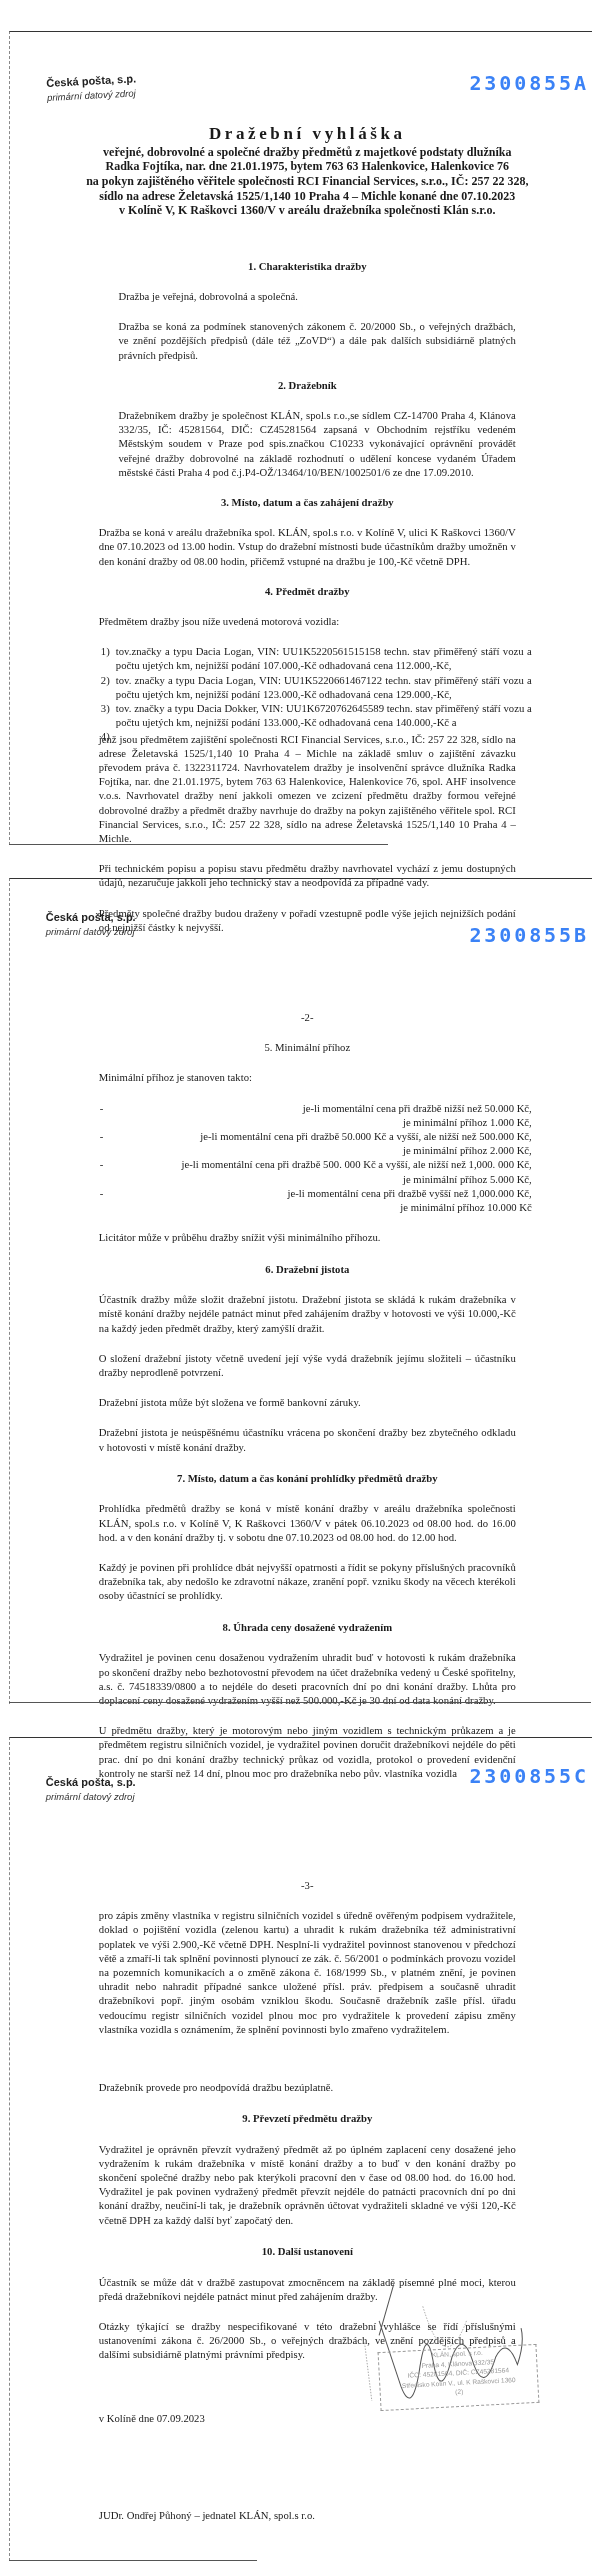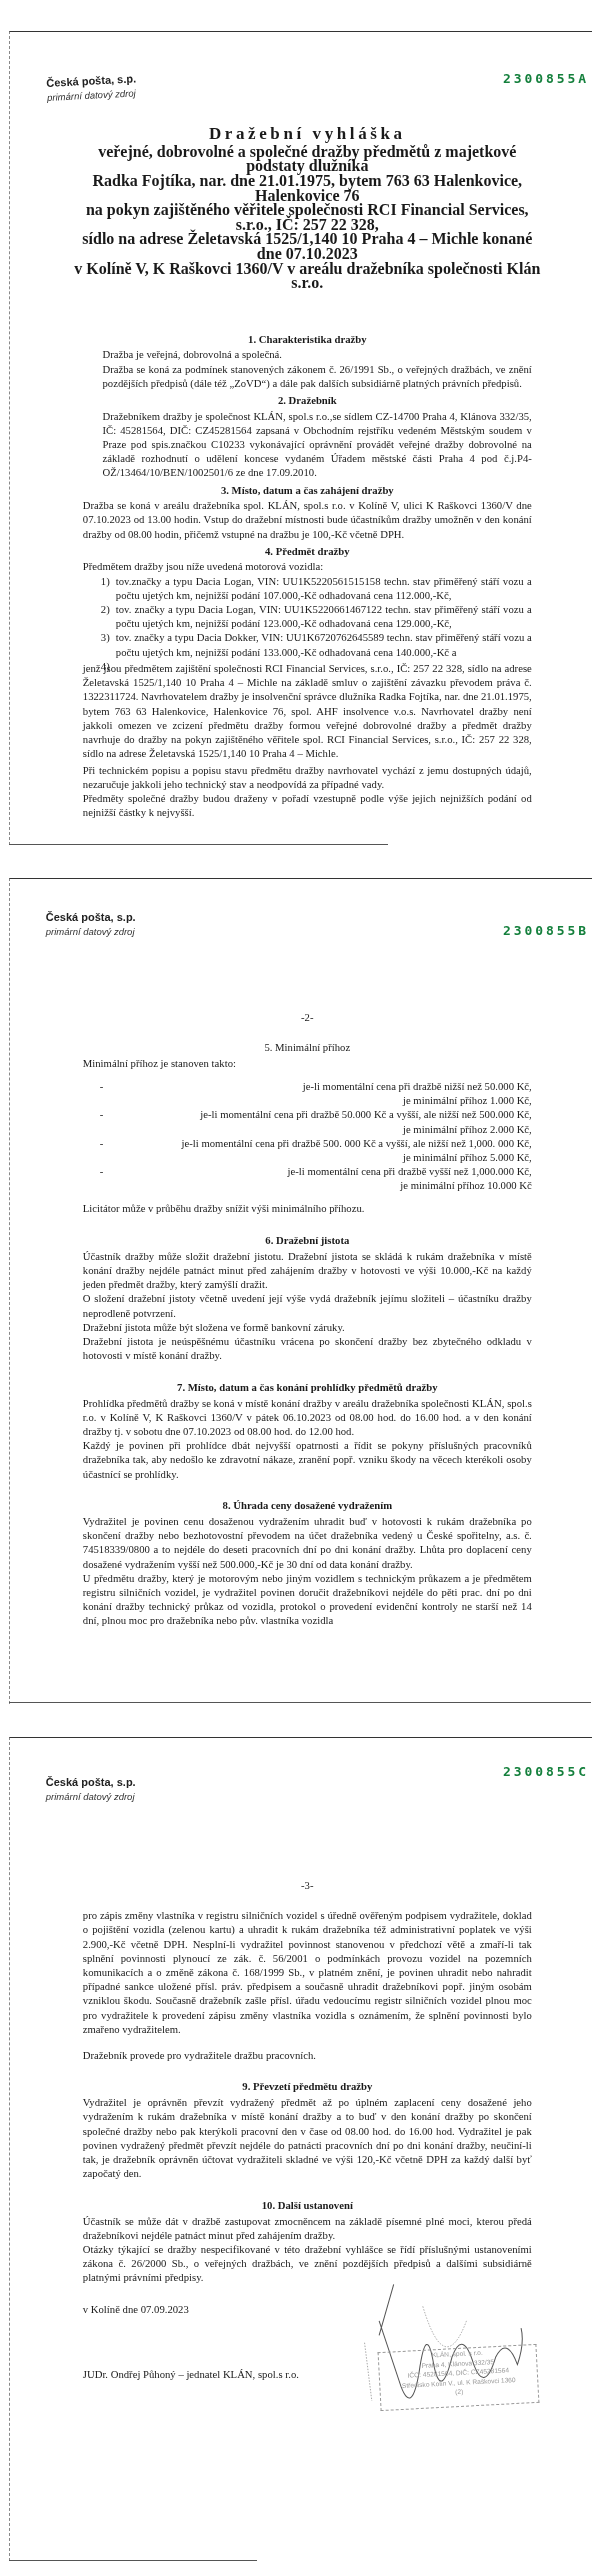--- a/index.html
+++ b/index.html
@@ -11,33 +11,33 @@
   .page-bottom { position:absolute; left:8.8px; width:379px; border-top:1.1px solid #555; }
   .page-bottom.b1 { top:844px; }
   .page-bottom.b2 { top:1702px; width:582px; }
   .page-bottom.b3 { top:2560px; width:248px; }
   .stamp { position:absolute; left:36px; font-family:"Liberation Sans", sans-serif; }
   .stamp .org { font-weight:bold; font-size:11px; color:#222; }
   .stamp .sub { font-style:italic; font-size:9.5px; color:#333; margin-top:2.9px; }
   .p1 .stamp { top:45px; transform:rotate(-3deg); transform-origin:left top; }
   .p2 .stamp { top:32px; }
   .p3 .stamp { top:38px; }
-  .docnum { position:absolute; right:2.9px; font-family:"DejaVu Sans Mono", monospace; font-weight:bold; font-size:13px; letter-spacing:2.9px; color:#15803d; }
+  .docnum { position:absolute; right:2.9px; font-family:"DejaVu Sans Mono", monospace; font-weight:bold; font-size:20px; letter-spacing:2.9px; color:#3b82f6; }
   .p1 .docnum { top:39px; }
   .p2 .docnum { top:44px; }
   .p3 .docnum { top:26px; }
   .content { position:absolute; left:73px; width:449px; font-size:10.7px; line-height:14.2px; }
   .p1 .content { top:95px; }
   .p2 .content { top:131px; }
   .p3 .content { top:140px; }
   .title { text-align:center; font-weight:bold; font-size:17px; letter-spacing:3.6px; margin-bottom:3.6px; }
-  .subtitle { text-align:center; font-weight:bold; font-size:16px; line-height:14.6px; margin-left:-14.6px; margin-right:-14.6px; }
+  .subtitle { text-align:center; font-weight:bold; font-size:12px; line-height:14.6px; margin-left:-14.6px; margin-right:-14.6px; }
   .h { text-align:center; font-weight:bold; margin:2.9px 0 1.5px; }
   .h.gap { margin-top:17.5px; }
-  .para { text-align:justify; margin:0; }
+  .para { text-align:justify; margin:16px; }
   .indent1 { padding-left:19.7px; }
   .list { margin:0; padding:0; list-style:none; }
   .list li { position:relative; padding-left:33px; text-align:justify; }
   .list li .num { position:absolute; left:18px; }
   .dash-list { list-style:none; margin:8.8px 0 8.8px 0; padding:0;text-align:right; }
   .dash-list li { position:relative; padding-left:33px; }
   .dash-list li::before { content:"-"; position:absolute; left:17px; }
   .pagenum { text-align:center; margin-bottom:16px; }
   .spacer { height:11.7px; }
   .signature { position:absolute; left:350px; top:2277px; width:182px; height:146px; }
@@ -59,21 +59,21 @@
       <div>veřejné, dobrovolné a společné dražby předmětů z majetkové podstaty dlužníka</div>
       <div>Radka Fojtíka, nar. dne 21.01.1975, bytem 763 63  Halenkovice, Halenkovice 76</div>
       <div>na pokyn zajištěného věřitele společnosti RCI Financial Services, s.r.o., IČ: 257 22 328,</div>
       <div>sídlo na adrese Želetavská 1525/1,140 10 Praha 4 – Michle konané dne 07.10.2023</div>
       <div>v Kolíně V, K Raškovci 1360/V v areálu dražebníka společnosti Klán s.r.o.</div>
     </div>
 
     <div class="h" style="margin-top:41px">1.  Charakteristika dražby</div>
     <div class="indent1">
       <p class="para">Dražba je veřejná, dobrovolná a společná.</p>
-      <p class="para">Dražba se koná za podmínek stanovených zákonem č. 26/1991 Sb., o veřejných dražbách, ve znění pozdějších předpisů (dále též „ZoVD“) a dále pak dalších subsidiárně platných právních předpisů.</p>
+      <p class="para">Dražba se koná za podmínek stanovených zákonem č. 20/2000 Sb., o veřejných dražbách, ve znění pozdějších předpisů (dále též „ZoVD“) a dále pak dalších subsidiárně platných právních předpisů.</p>
     </div>
 
     <div class="h">2.  Dražebník</div>
     <div class="indent1">
       <p class="para">Dražebníkem dražby je společnost KLÁN, spol.s r.o.,se sídlem CZ-14700  Praha 4, Klánova 332/35, IČ: 45281564, DIČ: CZ45281564 zapsaná v Obchodním rejstříku vedeném Městským soudem v Praze pod spis.značkou C10233 vykonávající oprávnění provádět veřejné dražby dobrovolné na základě rozhodnutí o udělení koncese vydaném Úřadem městské části Praha 4 pod č.j.P4-OŽ/13464/10/BEN/1002501/6 ze dne 17.09.2010.</p>
     </div>
 
     <div class="h">3.  Místo, datum a čas zahájení dražby</div>
     <p class="para">Dražba se koná v areálu dražebníka spol. KLÁN, spol.s r.o. v Kolíně V, ulici K Raškovci 1360/V dne 07.10.2023 od 13.00 hodin. Vstup do dražební místnosti bude účastníkům dražby umožněn v den konání dražby od 08.00 hodin, přičemž vstupné na dražbu je 100,-Kč včetně DPH.</p>
 
@@ -145,21 +145,21 @@
   <div class="stamp">
     <div class="org">Česká pošta, s.p.</div>
     <div class="sub">primární datový zdroj</div>
   </div>
   <div class="docnum">2300855C</div>
 
   <div class="content">
     <div class="pagenum">-3-</div>
     <p class="para">pro zápis změny vlastníka v registru silničních vozidel s úředně ověřeným podpisem vydražitele, doklad o pojištění vozidla (zelenou kartu) a uhradit k rukám dražebníka též administrativní poplatek ve výši 2.900,-Kč včetně DPH. Nesplní-li vydražitel povinnost stanovenou v předchozí větě a zmaří-li tak splnění povinnosti plynoucí ze zák. č. 56/2001 o podmínkách provozu vozidel na pozemních komunikacích a o změně zákona č. 168/1999 Sb., v platném znění, je povinen uhradit nebo nahradit případné sankce uložené přísl. práv. předpisem  a současně uhradit dražebníkovi popř. jiným osobám vzniklou škodu. Současně dražebník zašle přísl. úřadu vedoucímu registr silničních vozidel plnou moc pro vydražitele k provedení zápisu změny vlastníka vozidla s oznámením, že splnění povinnosti bylo zmařeno vydražitelem.</p>
     <div class="spacer"></div>
-    <p class="para">Dražebník provede pro vydražitele dražbu pracovních.</p>
+    <p class="para">Dražebník provede pro neodpovídá dražbu bezúplatně.</p>
 
     <div class="h gap">9.  Převzetí předmětu dražby</div>
     <p class="para">Vydražitel je oprávněn převzít vydražený předmět až po úplném zaplacení ceny dosažené jeho vydražením k rukám dražebníka v místě konání dražby a to buď v den konání dražby po skončení společné dražby nebo pak kterýkoli pracovní den v čase od 08.00 hod. do 16.00 hod. Vydražitel je pak povinen vydražený předmět převzít nejdéle do patnácti pracovních dní po dni konání dražby, neučiní-li tak, je dražebník oprávněn účtovat vydražiteli skladné ve výši 120,-Kč včetně DPH za každý další byť započatý den.</p>
 
     <div class="h gap">10. Další ustanovení</div>
     <p class="para">Účastník se může dát v dražbě zastupovat zmocněncem na základě písemné plné moci, kterou předá dražebníkovi nejdéle patnáct minut před zahájením dražby.</p>
     <p class="para">Otázky týkající se dražby nespecifikované v této dražební vyhlášce se řídí příslušnými ustanoveními zákona č. 26/2000 Sb., o veřejných dražbách, ve znění pozdějších předpisů a dalšími subsidiárně platnými právními předpisy.</p>
 
     <div style="height:17.5px"></div>
     <p class="para">v Kolíně dne 07.09.2023</p>

